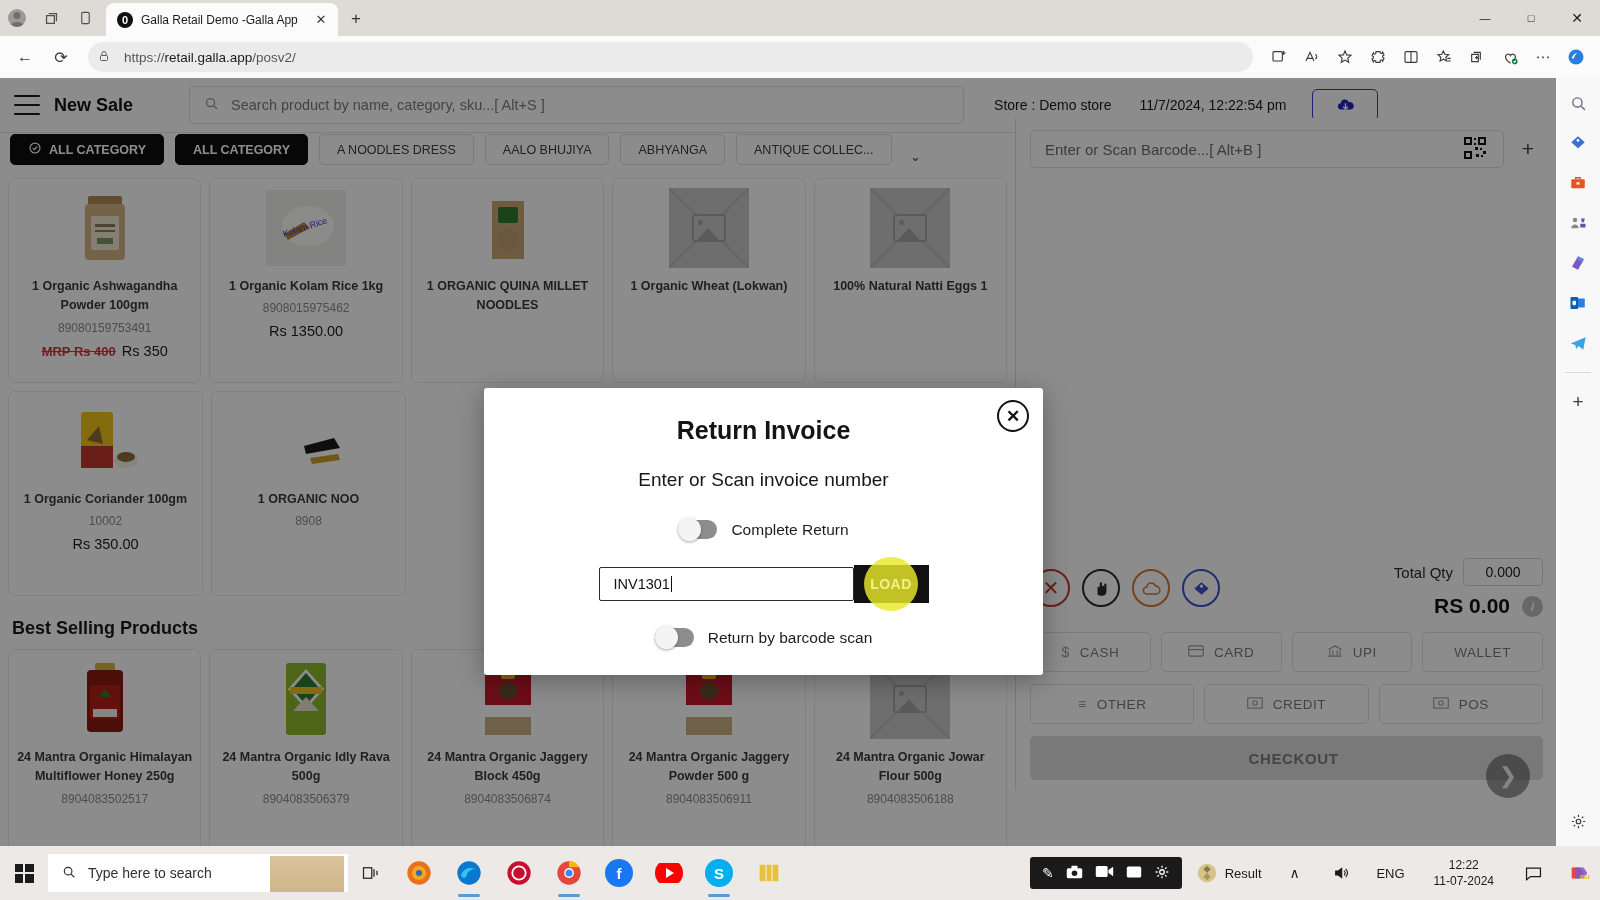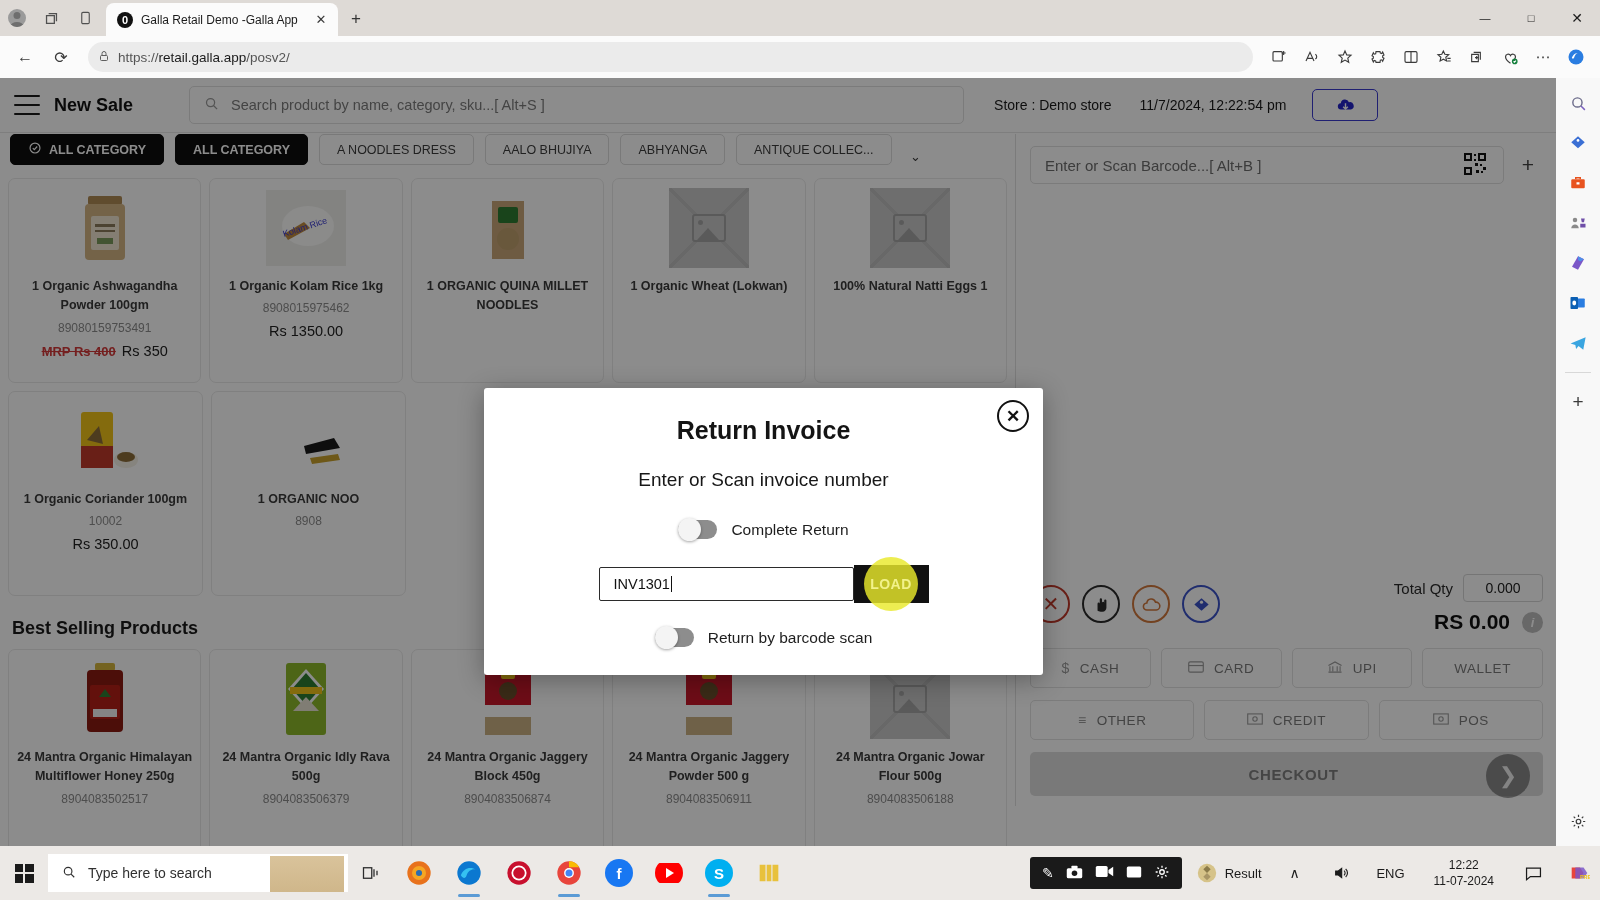--- a/index.html
+++ b/index.html
@@ -60,21 +60,21 @@
     gap: 2px;
   }
   .nav-btn { width: 34px; height: 32px; display: flex; align-items: center;
     justify-content: center; color: #3b3b3b; font-size: 16px; border-radius: 5px; }
   .urlbar {
     flex: 1; height: 30px; background: #ebebeb; border-radius: 16px;
     display: flex; align-items: center; padding: 0 10px; margin: 0 8px;
     font-size: 13.5px; color: #5f5f5f; gap: 8px;
   }
   .urlbar .lock { font-size: 12px; color: #5f5f5f; }
-  .url-text { color: #555; }
+  .url-text { color: #555; margin-left: 6px; }
   .url-text .dom { color: #1b1b1b; }
   .toolbar-icons { display: flex; align-items: center; gap: 1px; }
   .tbi { width: 32px; height: 30px; display: flex; align-items: center;
     justify-content: center; color: #3b3b3b; font-size: 15px; border-radius: 5px; }
 
   
   .edge-sidebar {
     position: absolute; top: 78px; right: 0; width: 44px; height: 768px;
     background: #f8f8f8; display: flex; flex-direction: column;
     align-items: center; padding-top: 10px; gap: 10px;
@@ -177,21 +177,21 @@
   .section-title { font-size: 18px; font-weight: 600; color: #1b1b1b; padding: 14px 0 10px 12px; }
 
   .carousel-next {
     position: absolute; right: 26px; top: 676px; width: 44px; height: 44px;
     border-radius: 50%; background: rgba(70,70,70,0.55); color: #f0f0f0;
     display: flex; align-items: center; justify-content: center; font-size: 22px; z-index: 20;
   }
 
   
   .cart-panel {
-    position: absolute; top: 56px; right: 0; width: 541px; height: 672px;
+    position: absolute; top: 40px; right: 0; width: 541px; height: 672px;
     background: #fff; border-left: 1px solid #e0e0e0;
   }
   .barcode-row { display: flex; align-items: center; padding: 12px 14px 0 14px; gap: 10px; }
   .barcode-box {
     flex: 1; height: 38px; border: 1px solid #e0e0e0; border-radius: 5px;
     display: flex; align-items: center; padding: 0 14px; font-size: 15px; color: #6d6d6d;
   }
   .qr-ico { width: 26px; height: 26px; margin-left: auto; }
   .plus-ico { width: 28px; font-size: 21px; color: #444; text-align: center; }
 

